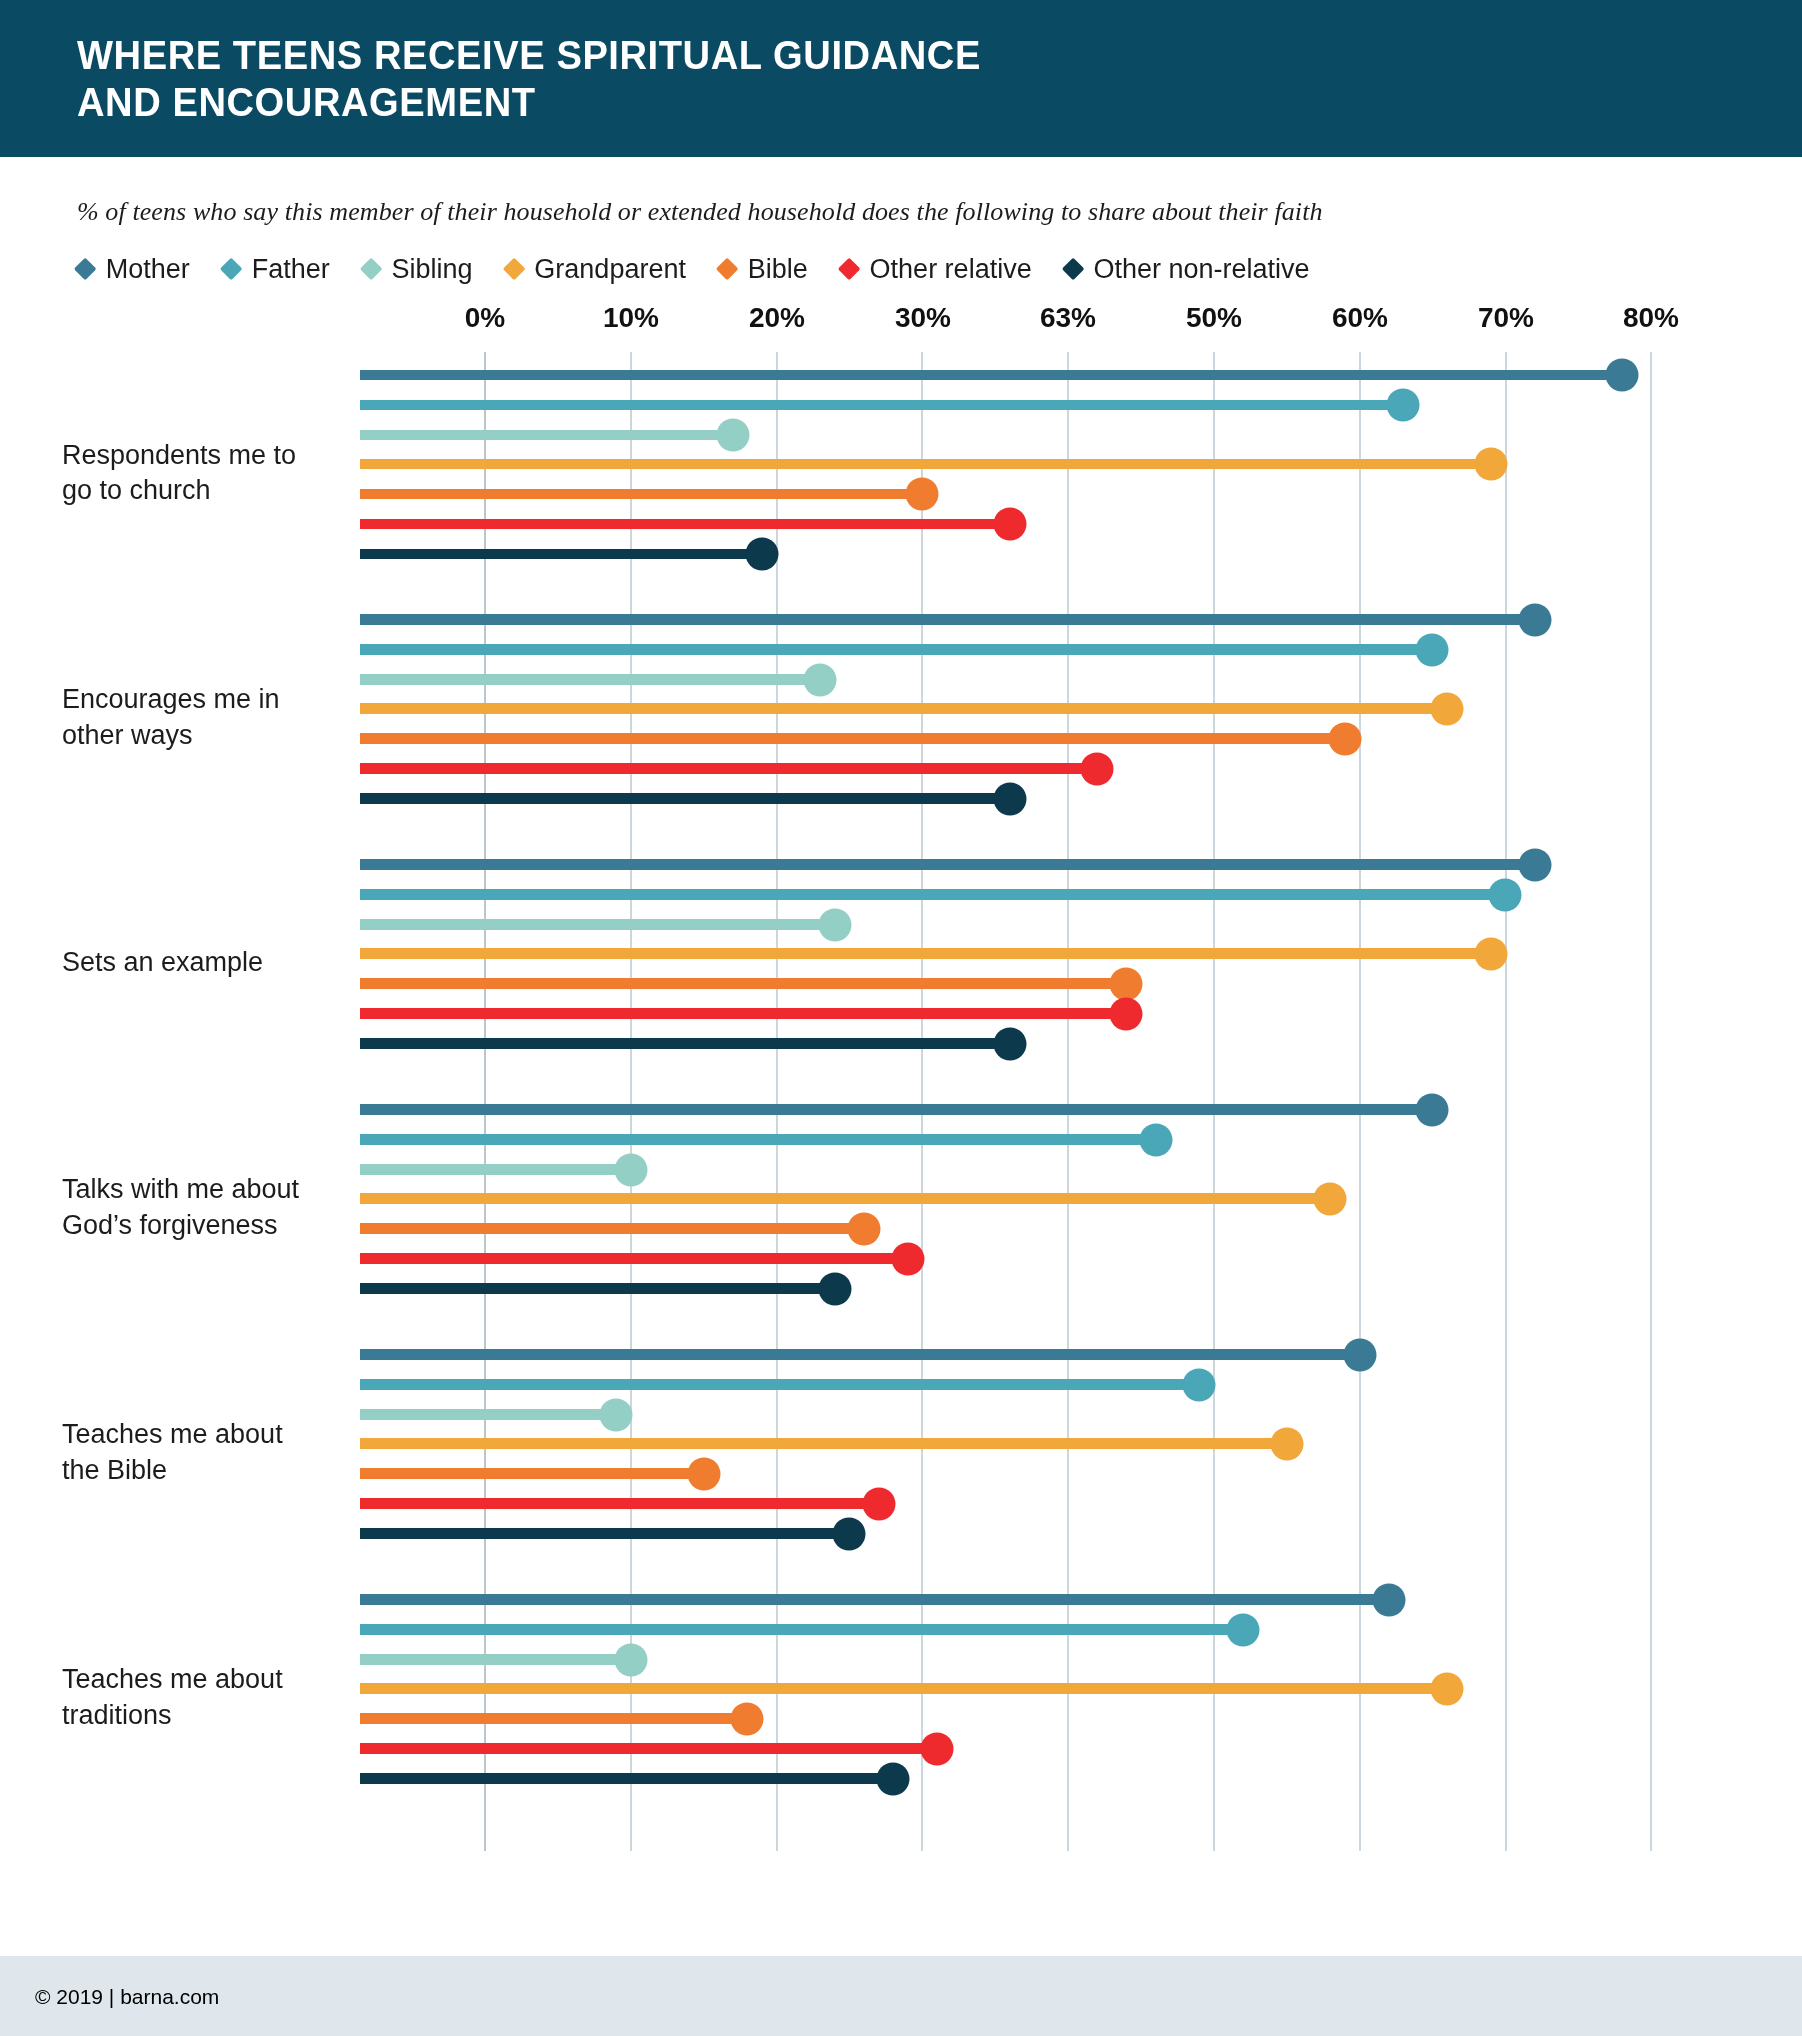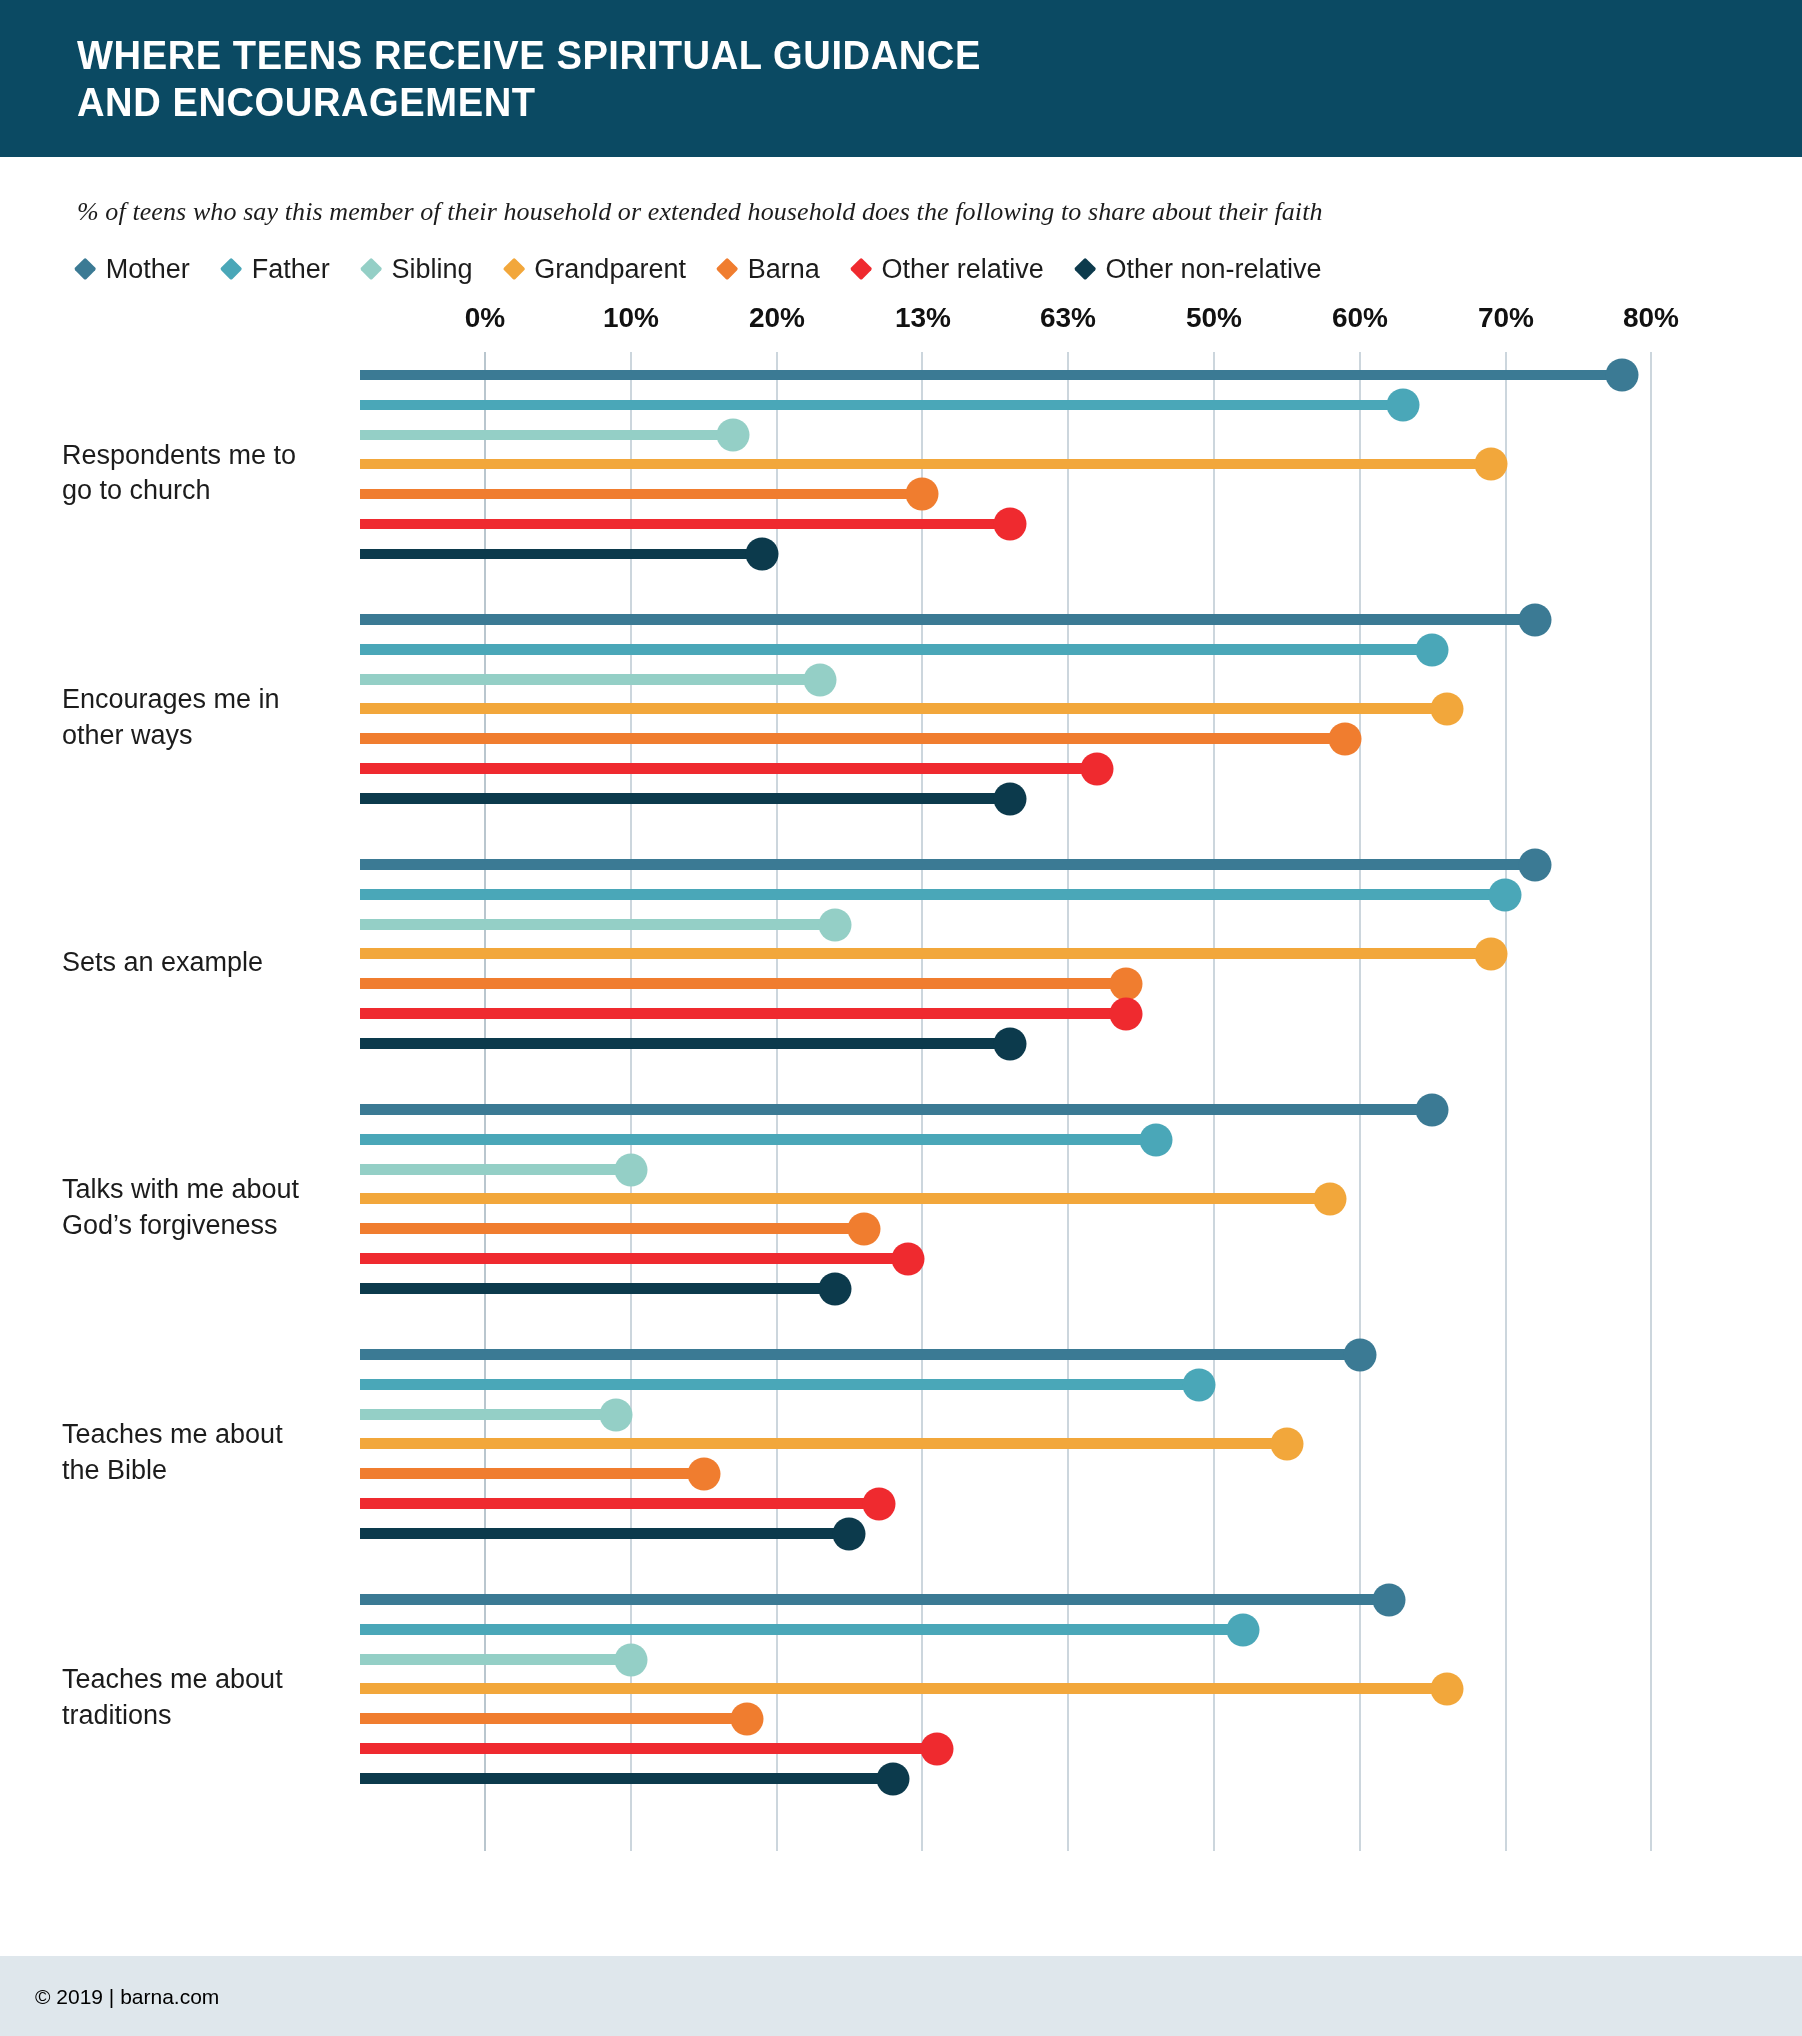--- a/index.html
+++ b/index.html
@@ -216,38 +216,38 @@
     <div class="legend-item">
       <div class="legend-diamond" style="background: rgb(148, 207, 198);"></div>
       <span class="legend-label">Sibling</span>
     </div>
     <div class="legend-item">
       <div class="legend-diamond" style="background: rgb(242, 167, 59);"></div>
       <span class="legend-label">Grandparent</span>
     </div>
     <div class="legend-item">
       <div class="legend-diamond" style="background: rgb(240, 125, 47);"></div>
-      <span class="legend-label">Barna</span>
+      <span class="legend-label">Bible</span>
     </div>
     <div class="legend-item">
       <div class="legend-diamond" style="background: rgb(239, 42, 47);"></div>
       <span class="legend-label">Other relative</span>
     </div>
     <div class="legend-item">
       <div class="legend-diamond" style="background: rgb(12, 58, 76);"></div>
       <span class="legend-label">Other non-relative</span>
     </div>
   </div>
 
 <div class="chart-wrap">
   <div class="axis-ticks" id="axis-ticks">
       <div class="tick-label" style="left: 485px;">0%</div>
       <div class="tick-label" style="left: 631px;">10%</div>
       <div class="tick-label" style="left: 777px;">20%</div>
-      <div class="tick-label" style="left: 923px;">13%</div>
+      <div class="tick-label" style="left: 923px;">30%</div>
       <div class="tick-label" style="left: 1068px;">63%</div>
       <div class="tick-label" style="left: 1214px;">50%</div>
       <div class="tick-label" style="left: 1360px;">60%</div>
       <div class="tick-label" style="left: 1506px;">70%</div>
       <div class="tick-label" style="left: 1651px;">80%</div>
     </div>
   <div class="plot" id="plot">
       <div class="gridline zero" style="left: -1px;"></div>
       <div class="gridline" style="left: 145px;"></div>
       <div class="gridline" style="left: 291px;"></div>

